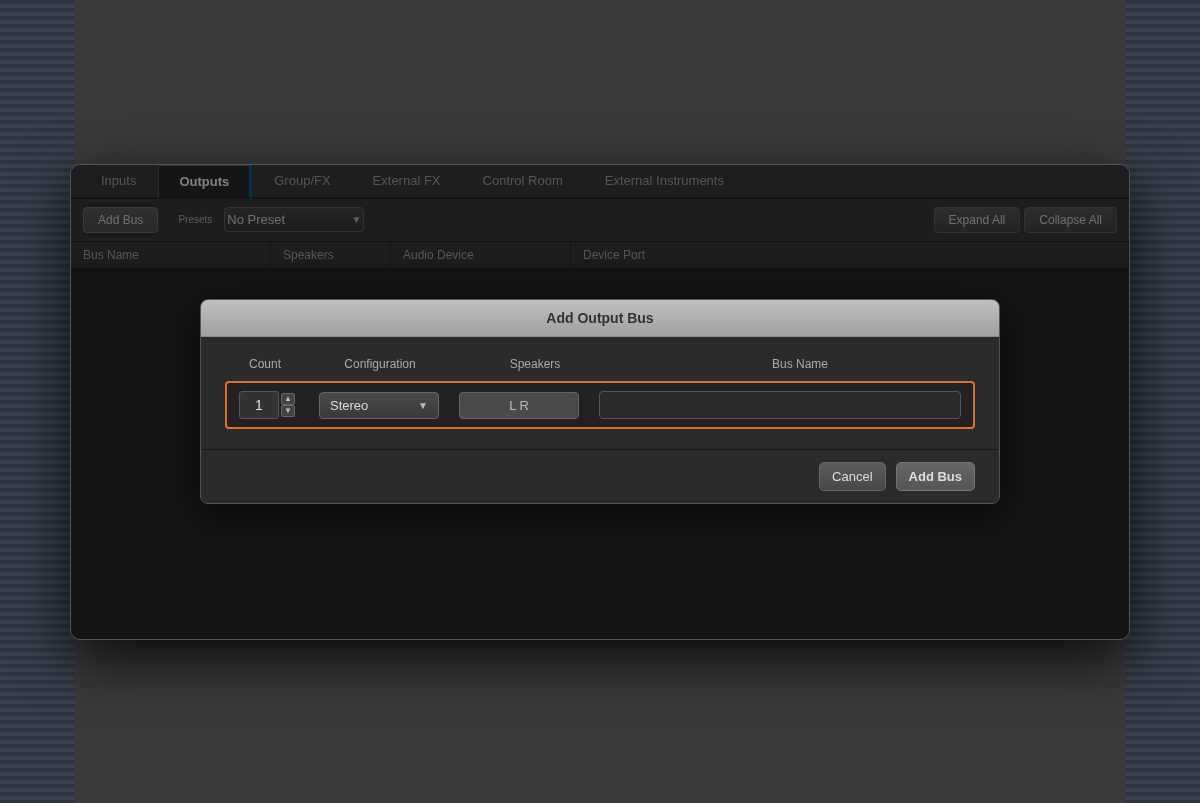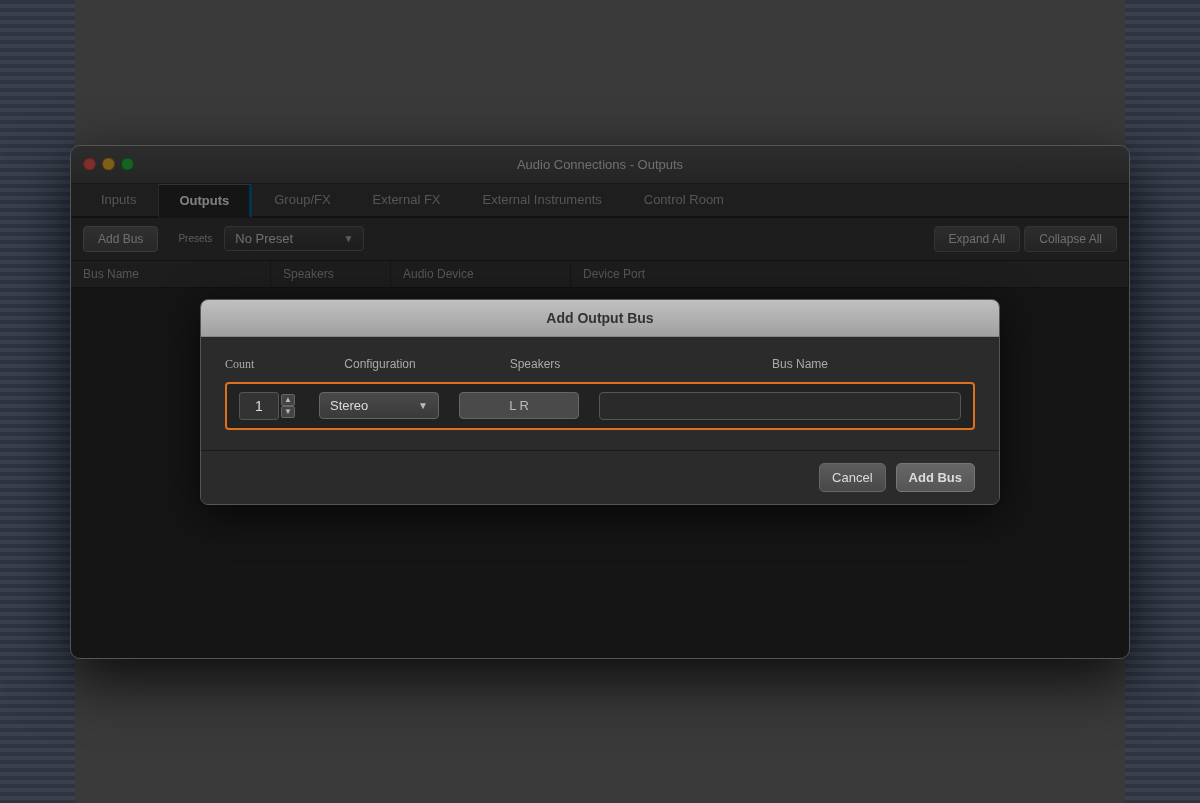--- a/index.html
+++ b/index.html
@@ -135,21 +135,21 @@
       font-size: 10px;
       color: #bbb;
       margin-left: 8px;
     }
     .preset-select {
       display: flex;
       align-items: center;
       background: linear-gradient(180deg, #4a4a4a 0%, #3a3a3a 100%);
       border: 1px solid #666;
       border-radius: 4px;
-      padding: 4px 10px;
+      padding: 4px 2px;
       font-size: 13px;
       color: #ddd;
       cursor: pointer;
       gap: 8px;
       min-width: 140px;
       justify-content: space-between;
     }
     .expand-collapse-group {
       margin-left: auto;
       display: flex;
@@ -360,36 +360,28 @@
 
 <div class="bg-stripes-left">
   <div class="stripe"></div>
 </div>
 <div class="bg-stripes-right">
   <div class="stripe"></div>
 </div>
 
 <div class="window">
 
-  <div class="titlebar">
-    <div class="traffic-lights">
-      <div class="traffic-light tl-close"></div>
-      <div class="traffic-light tl-min"></div>
-      <div class="traffic-light tl-max"></div>
-    </div>
-    <span class="titlebar-title">Audio Connections - Outputs</span>
-  </div>
 
   <div class="tabbar">
     <div class="tab">Inputs</div>
     <div class="tab active">Outputs</div>
     <div class="tab">Group/FX</div>
     <div class="tab">External FX</div>
+    <div class="tab">Control Room</div>
     <div class="tab">External Instruments</div>
-    <div class="tab">Control Room</div>
   </div>
 
   <div class="main-content">
 
     <div class="toolbar">
       <button class="btn active-btn">Add Bus</button>
       <span class="presets-label">Presets</span>
       <div class="preset-select">
         <span>No Preset</span>
         <span class="dropdown-arrow">▼</span>
@@ -411,21 +403,21 @@
     </div>
 
     <div class="dialog-overlay">
       <div class="dialog">
 
         <div class="dialog-title">Add Output Bus</div>
 
         <div class="dialog-body">
 
           <div class="dialog-row-header">
-            <div class="col-count" style="text-align:left;font-family:Liberation Serif, serif;">Count</div>
+            <div class="col-count" style="text-align:center;">Count</div>
             <div class="col-config" style="text-align:center; margin-left:10px;">Configuration</div>
             <div class="col-speakers" style="text-align:center;">Speakers</div>
             <div class="col-busname" style="text-align:center;">Bus Name</div>
           </div>
 
           <div class="dialog-row-inputs">
 
             <div class="count-row">
               <div class="count-value">1</div>
               <div class="spinner-btns">

